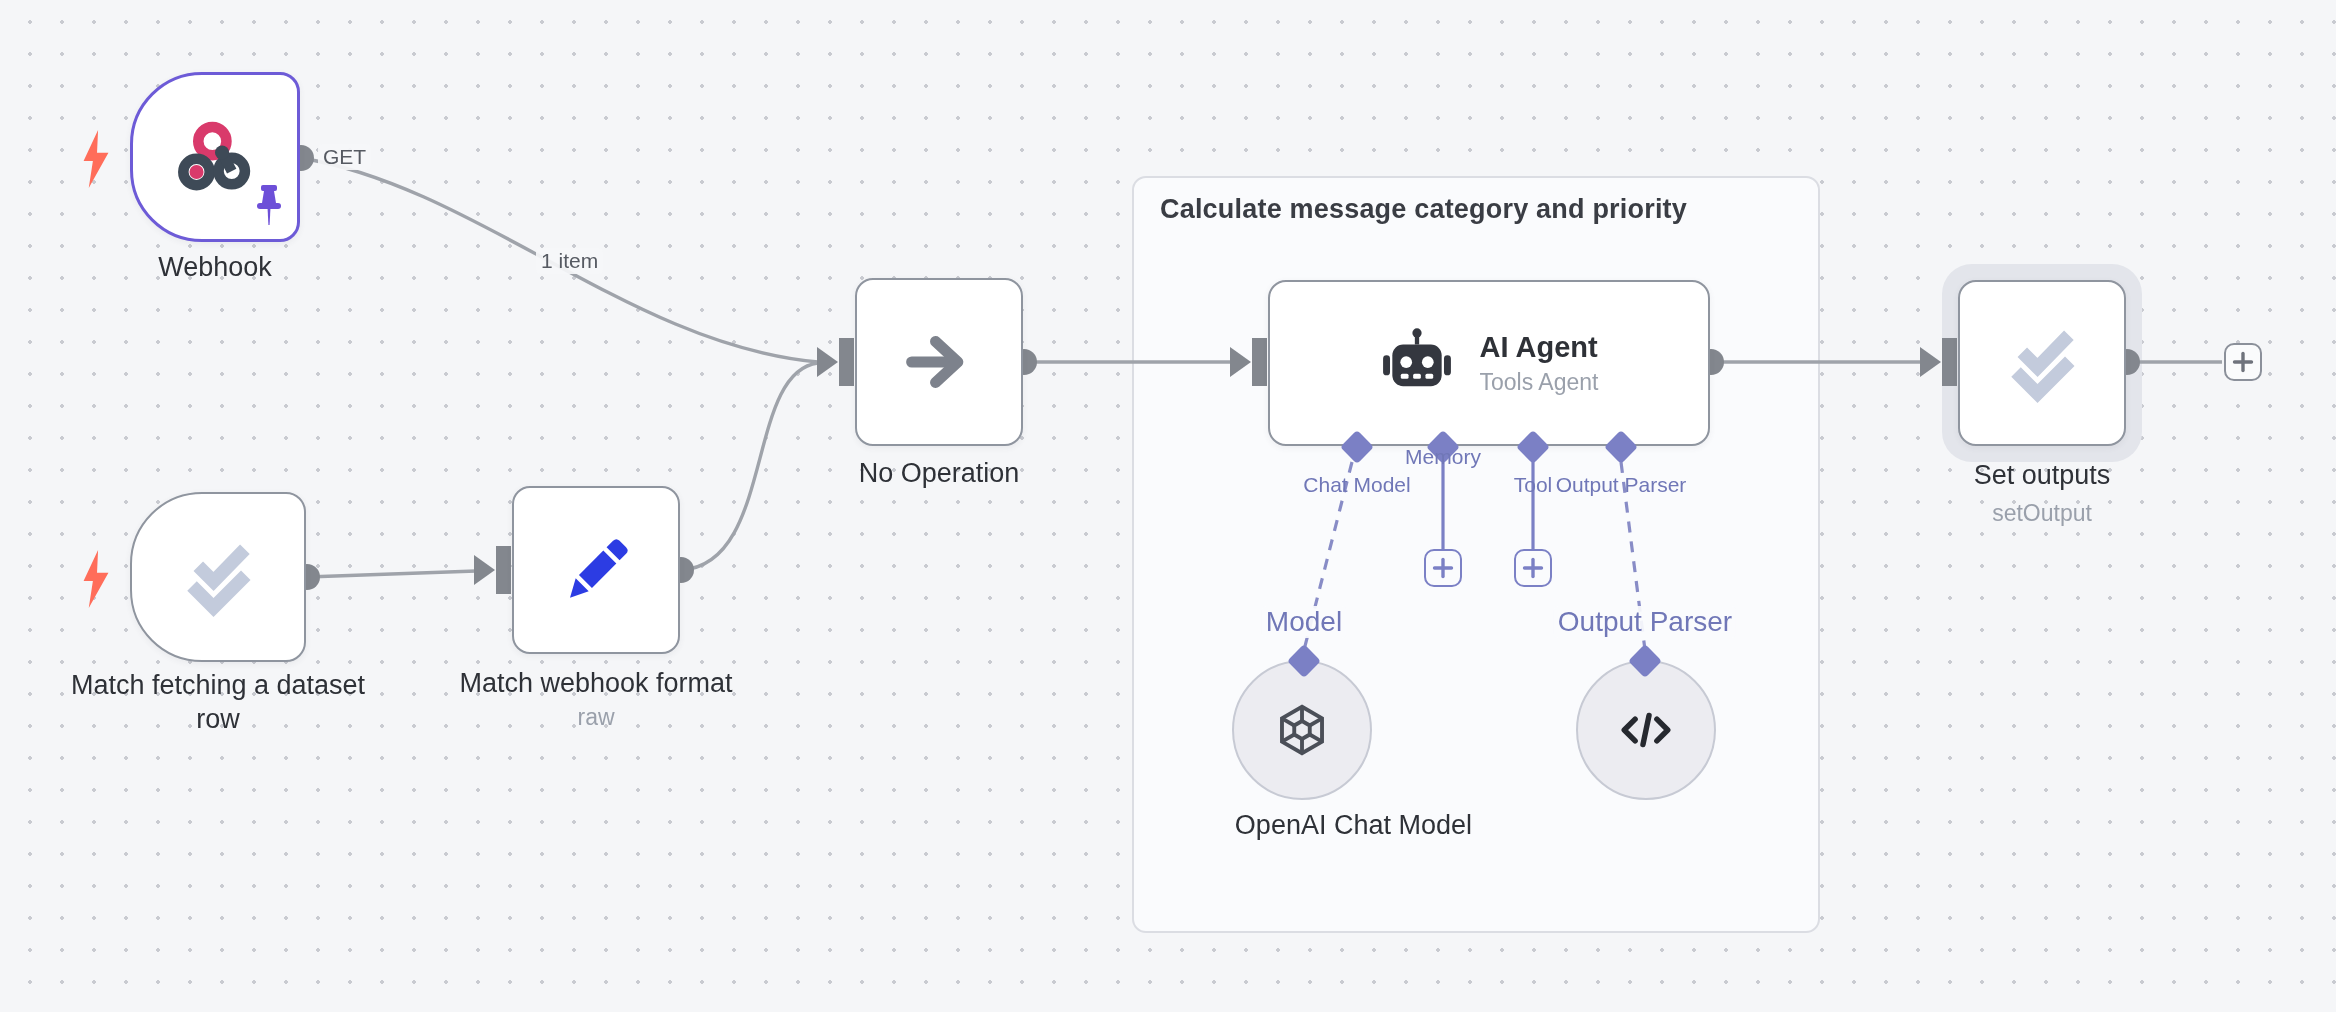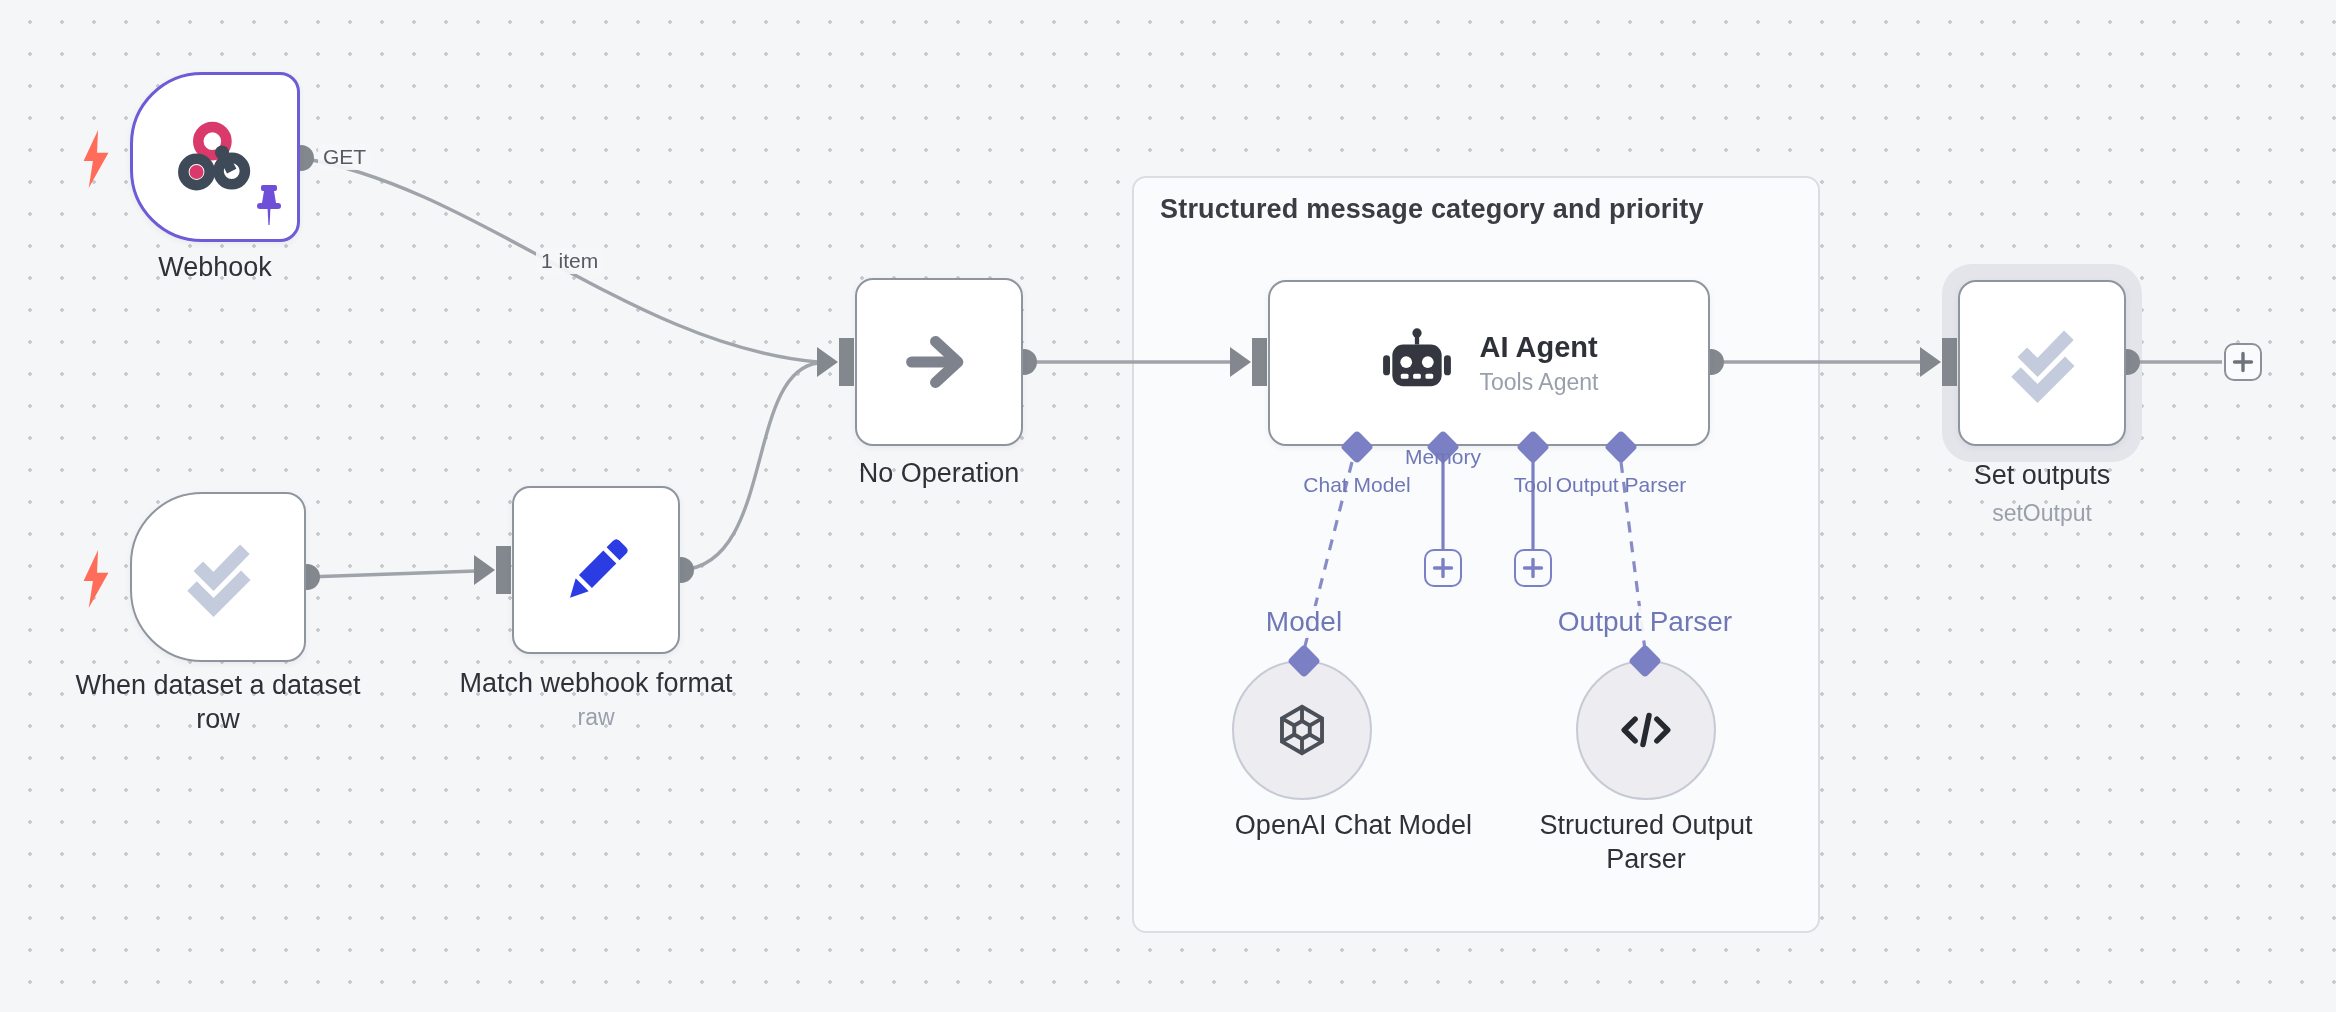--- a/index.html
+++ b/index.html
@@ -88,21 +88,21 @@
   }
   .bolt{position:absolute;z-index:4;}
   .pin{position:absolute;right:12px;bottom:12px;z-index:4;}
 </style>
 </head>
 <body>
 
 <div id="canvas">
 
   <div class="group-box">
-    <div class="group-title">Structured message category and priority</div>
+    <div class="group-title">Calculate message category and priority</div>
   </div>
 
   <div class="halo"></div>
 
   <svg class="edges" width="2336" height="1012" viewBox="0 0 2336 1012">
     <g fill="none" stroke="#9fa3aa" stroke-width="3.4">
       <path d="M 301 158 C 480 188 630 345 818 362"></path>
       <path d="M 681 570 C 775 565 745 372 818 363"></path>
       <path d="M 307 577 L 476 571"></path>
       <path d="M 1024 362 L 1232 362"></path>
@@ -171,21 +171,21 @@
     <path d="M16 0 L2 30 H11 L7 56 L26 22 H15 Z" fill="#ff6d5a"></path>
   </svg>
   <div class="node trigger" style="left:130px;top:492px;width:176px;height:170px;">
     <svg width="86" height="86" viewBox="0 0 96 96">
       <g fill="none" stroke="#c3cbdc" stroke-width="15" stroke-linecap="butt" stroke-linejoin="miter">
         <path d="M 26 36 L 43 53 L 78 17"></path>
         <path d="M 19 58 L 43 82 L 79 46"></path>
       </g>
     </svg>
   </div>
-  <div class="node-label" style="left:218px;top:668px;width:312px;">When dataset a dataset row</div>
+  <div class="node-label" style="left:218px;top:668px;width:312px;">Match fetching a dataset row</div>
 
   <div class="node" style="left:512px;top:486px;width:168px;height:168px;">
     <svg width="78" height="78" viewBox="0 0 96 96">
       <g fill="#2c3ce3">
         <polygon points="16,82 23,58 39,74"></polygon>
         <path d="M 27 54 L 57 24 L 73 40 L 43 70 Z"></path>
         <path d="M 61 20 L 69 12 Q 73 8 77 12 L 85 20 Q 89 24 85 28 L 77 36 Z"></path>
       </g>
     </svg>
   </div>
@@ -274,21 +274,20 @@
   <div class="circle-node" style="left:1576px;top:660px;">
     <svg width="58" height="58" viewBox="0 0 96 96">
       <g fill="none" stroke="#26292f" stroke-width="9" stroke-linecap="round" stroke-linejoin="round">
         <path d="M 30 30 L 12 48 L 30 66"></path>
         <path d="M 66 30 L 84 48 L 66 66"></path>
         <path d="M 53 24 L 43 72"></path>
       </g>
     </svg>
   </div>
   <div class="diamond" style="left:1633px;top:649px;"></div>
-  <div class="node-label" style="left:1646px;top:808px;width:250px;">Structured Output Parser</div>
 
   <div class="node" style="left:1958px;top:280px;width:168px;height:166px;">
     <svg width="86" height="86" viewBox="0 0 96 96">
       <g fill="none" stroke="#c3cbdc" stroke-width="15" stroke-linecap="butt" stroke-linejoin="miter">
         <path d="M 26 36 L 43 53 L 78 17"></path>
         <path d="M 19 58 L 43 82 L 79 46"></path>
       </g>
     </svg>
   </div>
   <div class="node-label" style="left:2042px;top:458px;width:260px;">Set outputs</div>

